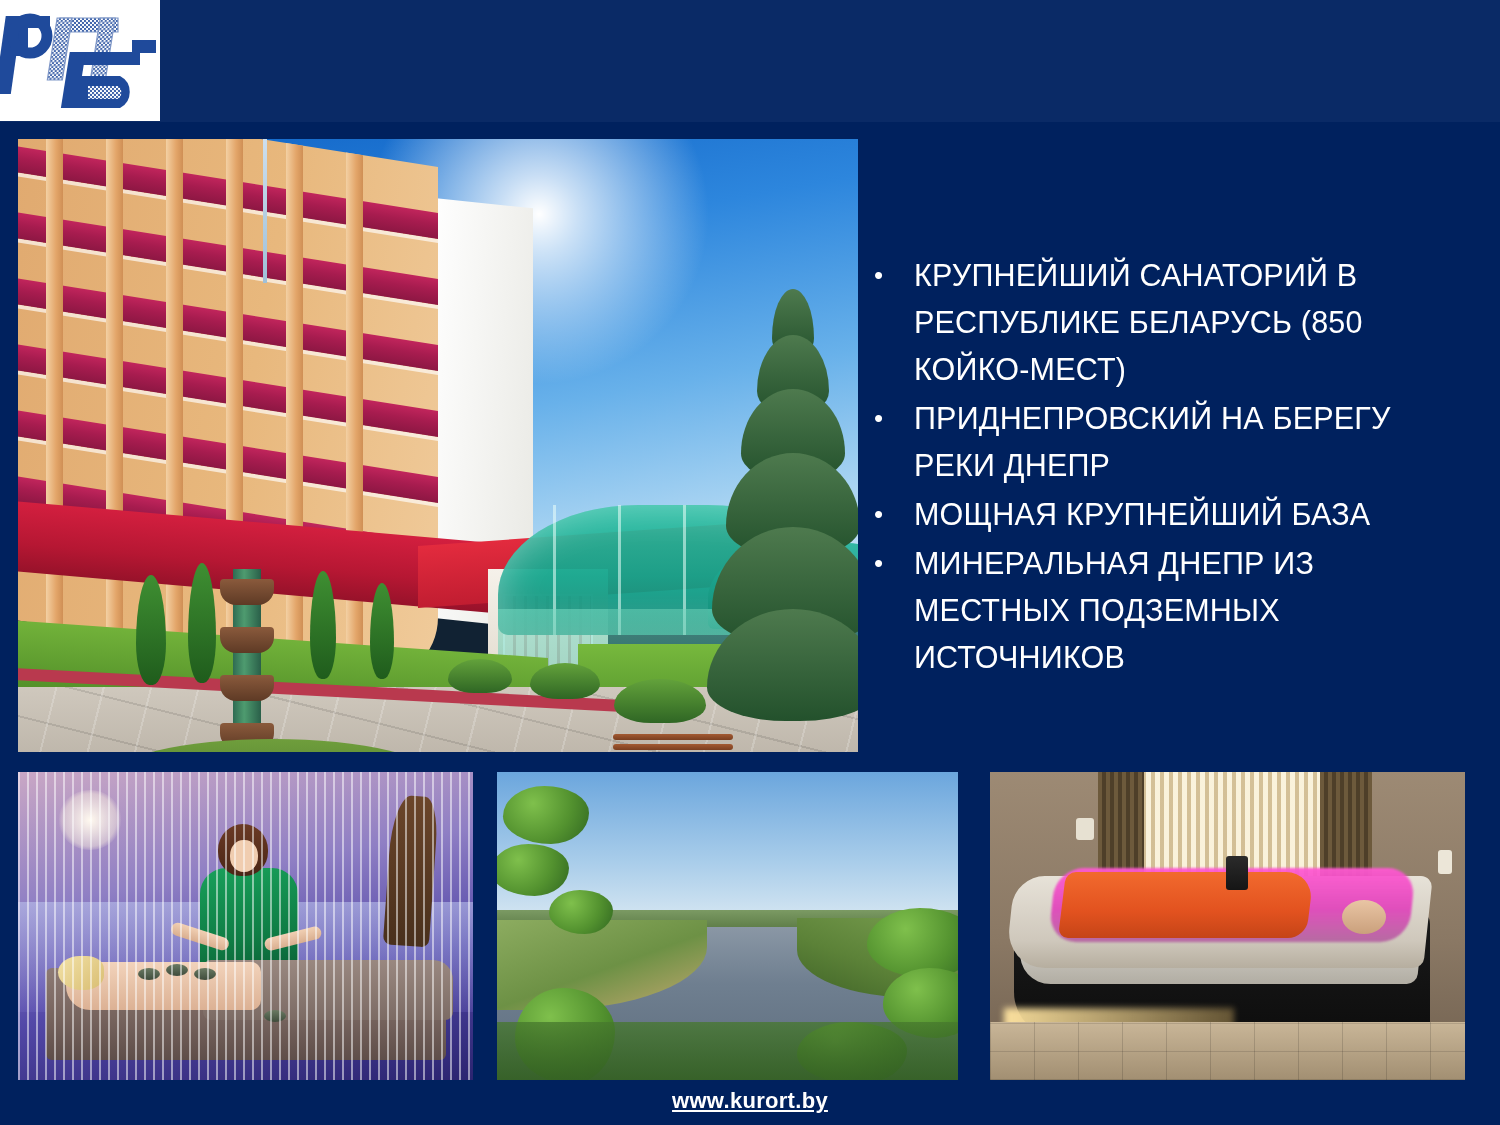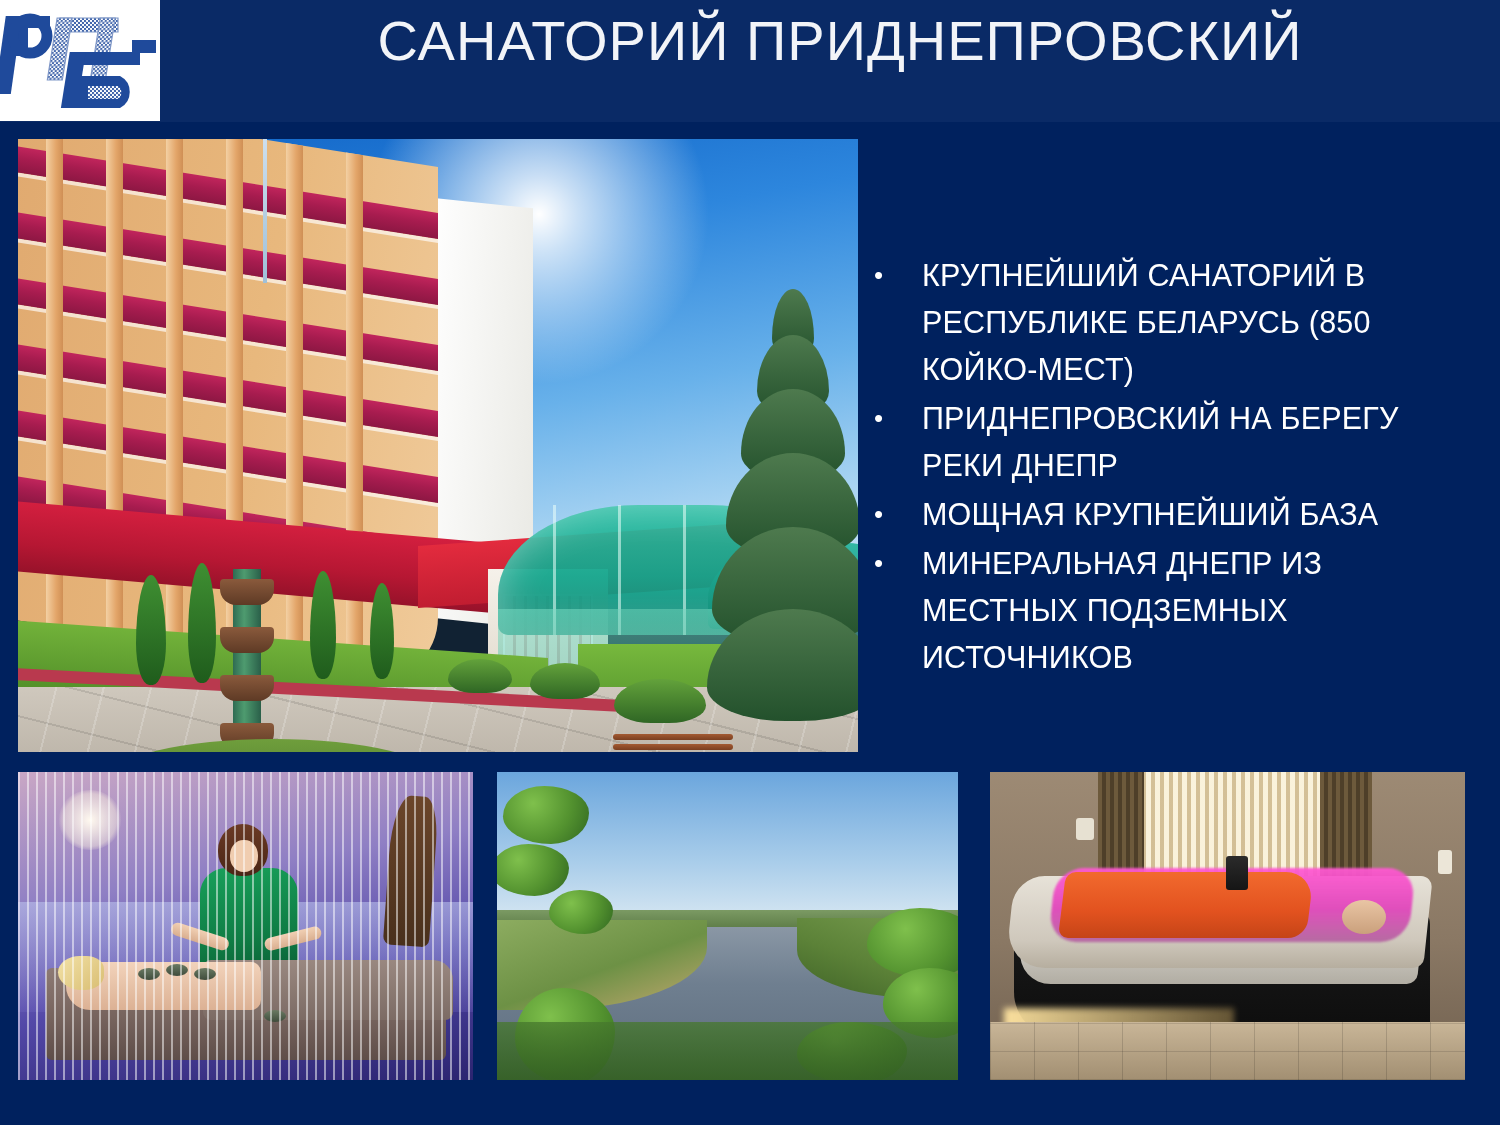--- a/index.html
+++ b/index.html
@@ -232,21 +232,20 @@
     line-height: 47px;
     text-align: left;
     padding-left: 8px;
     color: #ffffff;
   }
   .bullet-text {
     flex: 1 1 auto;
     font-size: 30.5px;
     line-height: 47px;
     letter-spacing: 0.2px;
-    margin-left: 8px;
   }
 
   
   .photo-a { left:18px;  top:772px; width:455px; height:308px; }
   .photo-b { left:497px; top:772px; width:461px; height:308px; }
   .photo-c { left:990px; top:772px; width:475px; height:308px; }
 
   
   .a-bg {
     left:0; top:0; width:100%; height:100%;
@@ -473,21 +472,20 @@
       <g fill="#1f4a9b">
         <path d="M80 52 h60 v13 h-60 z"></path>
         <path d="M78 52 h16 v56 h-16 z" transform="skewX(-9)"></path>
         <path d="M76 76 h44 a18 18 0 0 1 0 32 h-44 z"></path>
         <path d="M88 86 h30 a8 8 0 0 1 0 13 h-30 z" fill="url(#halft)"></path>
       </g>
       <rect x="132" y="40" width="24" height="13" fill="#1f4a9b"></rect>
     </svg>
   </div>
 
-  <div class="slide-title">САНАТОРИЙ  ПРИДНЕПРОВСКИЙ</div>
 
   <div class="photo photo-main">
     <div class="layer m-sky"></div>
 
     <div class="layer m-white-wing"></div>
     <div class="layer m-yellow"></div>
     <div class="layer m-porthole" style="left:372px; top:300px;"></div>
     <div class="layer m-porthole" style="left:392px; top:322px;"></div>
     <div class="layer m-porthole" style="left:372px; top:346px;"></div>
     <div class="layer m-porthole" style="left:408px; top:352px;"></div>
@@ -633,14 +631,15 @@
     <div class="layer c-sheet"></div>
     <div class="layer c-mattress"></div>
     <div class="layer c-glow"></div>
     <div class="layer c-blanket"></div>
     <div class="layer c-person-head"></div>
     <div class="layer c-panel"></div>
     <div class="layer c-underlight"></div>
     <div class="layer c-floor"></div>
   </div>
 
+  <a class="footer-link" href="#">www.kurort.by</a>
 
 </div>
 
 </body></html>

